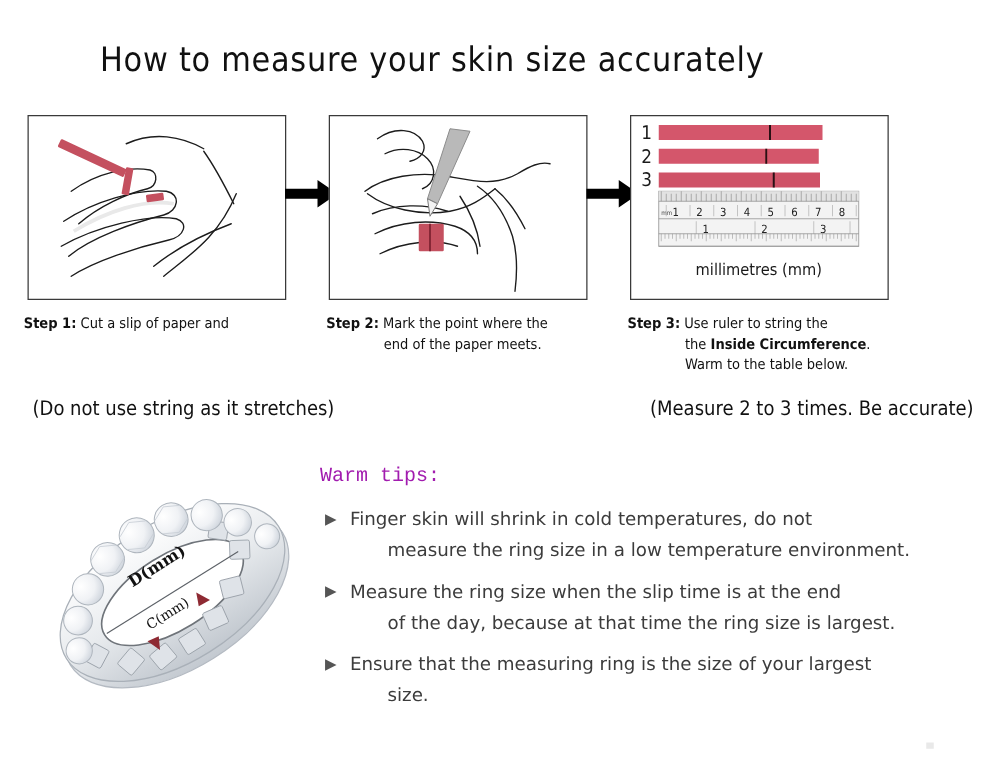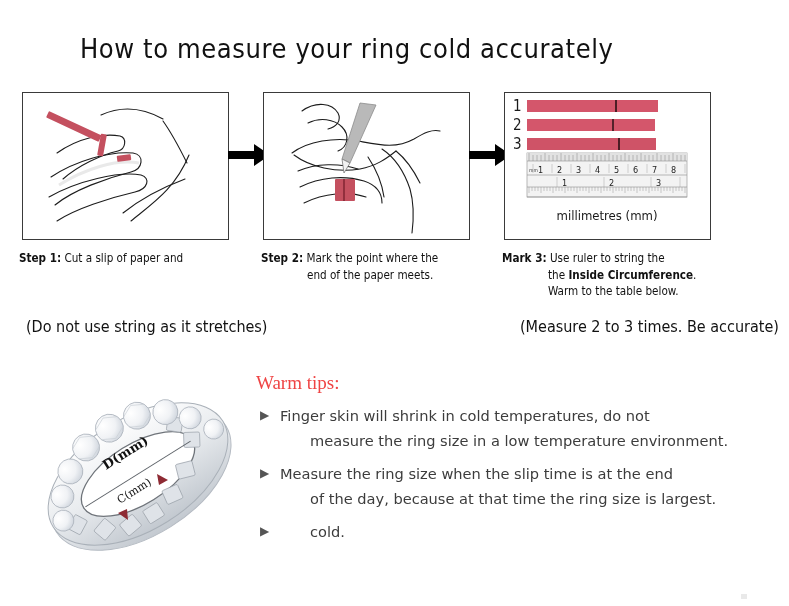--- a/index.html
+++ b/index.html
@@ -34,35 +34,35 @@
   .note{position:absolute;font-size:16px;
         font-family:"DejaVu Sans Condensed","DejaVu Sans",sans-serif;color:#111;white-space:nowrap;}
   #note1{left:26px;top:317px;}
   #note3{left:520px;top:317px;}
 
   
   #ring{position:absolute;left:22px;top:358px;width:232px;height:232px;}
   #ring svg{display:block;width:100%;height:100%;}
 
   
-  #tips-title{position:absolute;left:256px;top:372px;font-size:19px;
-              font-family:Liberation Serif, serif;color:#ef4444;}
+  #tips-title{position:absolute;left:256px;top:372px;font-size:16px;
+              font-family:Liberation Mono, monospace;color:#a21caf;}
   #tips{position:absolute;left:256px;top:403px;width:505px;}
   .tip{position:relative;padding-left:24px;margin-bottom:8px;
        font-size:14.6px;line-height:25px;color:#3c3c3c;
        font-family:"DejaVu Sans","Liberation Sans",sans-serif;}
   .tip .bul{position:absolute;left:4px;top:0;font-size:12px;color:#555;line-height:25px;}
   .tip .l2{display:block;padding-left:6px;margin-left:24px;}
   #artifact{position:absolute;left:741px;top:594px;width:6px;height:5px;
             background:#e9e9e9;}
 </style>
 </head>
 <body>
 
-<div id="title">How to measure your ring cold accurately</div>
+<div id="title">How to measure your skin size accurately</div>
 
 <div class="panel" id="panel1">
   <svg viewBox="0 0 205 146">
     <g fill="none" stroke="#1c1c1c" stroke-width="1.1" stroke-linecap="round">
       <path d="M78 22 C100 12 122 16 140 26"></path>
       <path d="M34 60 C55 45 80 40 97 43 C104 45 103 56 95 58 C78 62 56 72 40 86"></path>
       <path d="M28 84 C52 68 86 58 110 60 C122 62 120 76 108 79 C84 85 50 97 32 112"></path>
       <path d="M26 104 C54 88 96 78 118 82 C128 85 125 96 112 99 C86 105 52 116 34 128"></path>
       <path d="M100 120 C120 104 146 92 162 86"></path>
       <path d="M108 128 C130 110 152 96 166 62"></path>
@@ -184,21 +184,21 @@
 </div>
 <div class="note" id="note1">(Do not use string as it stretches)</div>
 
 <div class="cap" id="cap2">
   <b>Step 2:</b>
   <span>Mark the point where the</span>
   <span class="capind">end of the paper meets.</span>
 </div>
 
 <div class="cap" id="cap3">
-  <b>Mark 3:</b>
+  <b>Step 3:</b>
   <span>Use ruler to string the</span>
   <span class="capind"><span>the </span><b>Inside Circumference</b><span>.</span></span>
   <span class="capind">Warm to the table below.</span>
 </div>
 <div class="note" id="note3">(Measure 2 to 3 times. Be accurate)</div>
 
 <div id="ring">
   <svg viewBox="0 0 232 232">
     <defs>
       <radialGradient id="gem" cx="35%" cy="30%" r="75%">
@@ -269,17 +269,18 @@
     <span>Finger skin will shrink in cold temperatures, do not</span>
     <span class="l2">measure the ring size in a low temperature environment.</span>
   </div>
   <div class="tip">
     <span class="bul">▶</span>
     <span>Measure the ring size when the slip time is at the end</span>
     <span class="l2">of the day, because at that time the ring size is largest.</span>
   </div>
   <div class="tip">
     <span class="bul">▶</span>
-    <span class="l2">cold.</span>
+    <span>Ensure that the measuring ring is the size of your largest</span>
+    <span class="l2">size.</span>
   </div>
 </div>
 
 <div id="artifact"></div>
 
 </body></html>

